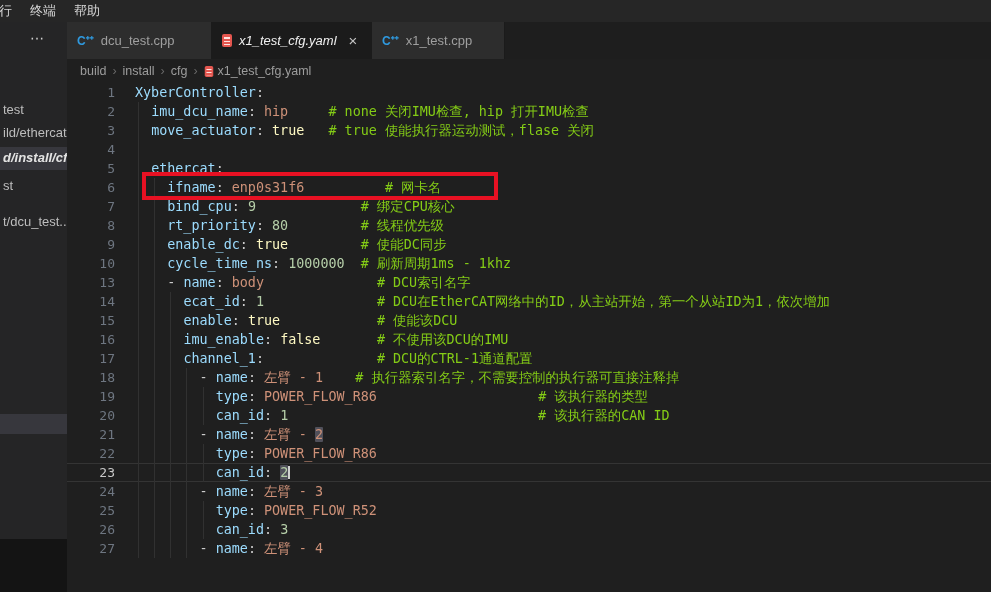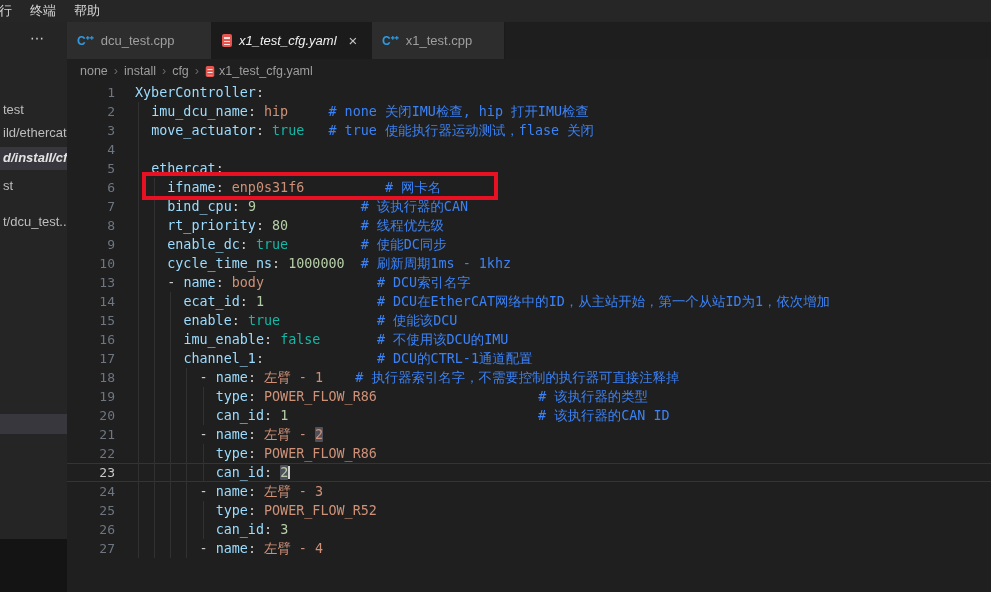--- a/index.html
+++ b/index.html
@@ -71,23 +71,23 @@
   }
   .line{display:flex;height:19px;white-space:pre;}
   .line.cur{box-shadow:inset 0 1px 0 #343434, inset 0 -1px 0 #343434;}
   .ln{flex:0 0 48px;text-align:right;color:#6e7681;font-size:13px;user-select:none;}
   .line.cur .ln{color:#c8c8c8;}
   .code{position:relative;margin-left:20px;flex:1 1 auto;}
   .guide{position:absolute;top:0;height:19px;border-left:1px solid #313131;}
   .key{color:#9cdcfe;}
   .str{color:#ce9178;}
   .num{color:#b5cea8;}
-  .bool{color:#14b8a6;}
+  .bool{color:#fef9c3;}
   .punc{color:#cccccc;}
-  .com{color:#3b82f6;}
+  .com{color:#84cc16;}
   .plain{color:#d4d4d4;}
   .hl{background:#50505a;border-radius:1px;}
   .cursor{position:relative;}
   .cursor::after{
     content:"";position:absolute;right:-2px;top:1px;bottom:1px;width:2px;background:#d0d0d0;
   }
   
   .red-box{
     position:absolute;left:75px;top:89px;width:356px;height:28px;
     box-sizing:border-box;border:4px solid #e81123;pointer-events:none;
@@ -125,38 +125,38 @@
         <span class="yaml-icon"></span>
         <span class="label">x1_test_cfg.yaml</span>
         <span class="close">×</span>
       </div>
       <div class="tab" style="width: 133px;">
         <span class="cpp-icon">C⁺⁺</span>
         <span class="label">x1_test.cpp</span>
       </div>
     </div>
   <div class="breadcrumb">
-      <span class="crumb">none</span>
+      <span class="crumb">build</span>
       <span class="crumb-sep">›</span>
       <span class="crumb">install</span>
       <span class="crumb-sep">›</span>
       <span class="crumb">cfg</span>
       <span class="crumb-sep">›</span>
       <span class="yaml-icon"></span>
       <span class="crumb">x1_test_cfg.yaml</span>
     </div>
   <div class="editor">
     <div id="lines">
         <div class="line"><span class="ln">1</span><span class="code"><span class="key">XyberController</span><span class="punc">:</span></span></div>
         <div class="line"><span class="ln">2</span><span class="code"><span class="guide" style="left: 3px;"></span><span class="plain">  </span><span class="key">imu_dcu_name</span><span class="punc">:</span><span class="plain"> </span><span class="str">hip</span><span class="plain">     </span><span class="com"># none 关闭IMU检查, hip 打开IMU检查</span></span></div>
         <div class="line"><span class="ln">3</span><span class="code"><span class="guide" style="left: 3px;"></span><span class="plain">  </span><span class="key">move_actuator</span><span class="punc">:</span><span class="plain"> </span><span class="bool">true</span><span class="plain">   </span><span class="com"># true 使能执行器运动测试，flase 关闭</span></span></div>
         <div class="line"><span class="ln">4</span><span class="code"><span class="guide" style="left: 3px;"></span></span></div>
         <div class="line"><span class="ln">5</span><span class="code"><span class="guide" style="left: 3px;"></span><span class="plain">  </span><span class="key">ethercat</span><span class="punc">:</span></span></div>
         <div class="line"><span class="ln">6</span><span class="code"><span class="guide" style="left: 3px;"></span><span class="guide" style="left: 19.14px;"></span><span class="plain">    </span><span class="key">ifname</span><span class="punc">:</span><span class="plain"> </span><span class="str">enp0s31f6</span><span class="plain">          </span><span class="com"># 网卡名</span></span></div>
-        <div class="line"><span class="ln">7</span><span class="code"><span class="guide" style="left: 3px;"></span><span class="guide" style="left: 19.14px;"></span><span class="plain">    </span><span class="key">bind_cpu</span><span class="punc">:</span><span class="plain"> </span><span class="num">9</span><span class="plain">             </span><span class="com"># 该执行器的CAN</span></span></div>
+        <div class="line"><span class="ln">7</span><span class="code"><span class="guide" style="left: 3px;"></span><span class="guide" style="left: 19.14px;"></span><span class="plain">    </span><span class="key">bind_cpu</span><span class="punc">:</span><span class="plain"> </span><span class="num">9</span><span class="plain">             </span><span class="com"># 绑定CPU核心</span></span></div>
         <div class="line"><span class="ln">8</span><span class="code"><span class="guide" style="left: 3px;"></span><span class="guide" style="left: 19.14px;"></span><span class="plain">    </span><span class="key">rt_priority</span><span class="punc">:</span><span class="plain"> </span><span class="num">80</span><span class="plain">         </span><span class="com"># 线程优先级</span></span></div>
         <div class="line"><span class="ln">9</span><span class="code"><span class="guide" style="left: 3px;"></span><span class="guide" style="left: 19.14px;"></span><span class="plain">    </span><span class="key">enable_dc</span><span class="punc">:</span><span class="plain"> </span><span class="bool">true</span><span class="plain">         </span><span class="com"># 使能DC同步</span></span></div>
         <div class="line"><span class="ln">10</span><span class="code"><span class="guide" style="left: 3px;"></span><span class="guide" style="left: 19.14px;"></span><span class="plain">    </span><span class="key">cycle_time_ns</span><span class="punc">:</span><span class="plain"> </span><span class="num">1000000</span><span class="plain">  </span><span class="com"># 刷新周期1ms - 1khz</span></span></div>
         <div class="line"><span class="ln">13</span><span class="code"><span class="guide" style="left: 3px;"></span><span class="guide" style="left: 19.14px;"></span><span class="plain">    </span><span class="punc">- </span><span class="key">name</span><span class="punc">:</span><span class="plain"> </span><span class="str">body</span><span class="plain">              </span><span class="com"># DCU索引名字</span></span></div>
         <div class="line"><span class="ln">14</span><span class="code"><span class="guide" style="left: 3px;"></span><span class="guide" style="left: 19.14px;"></span><span class="guide" style="left: 35.28px;"></span><span class="plain">      </span><span class="key">ecat_id</span><span class="punc">:</span><span class="plain"> </span><span class="num">1</span><span class="plain">              </span><span class="com"># DCU在EtherCAT网络中的ID，从主站开始，第一个从站ID为1，依次增加</span></span></div>
         <div class="line"><span class="ln">15</span><span class="code"><span class="guide" style="left: 3px;"></span><span class="guide" style="left: 19.14px;"></span><span class="guide" style="left: 35.28px;"></span><span class="plain">      </span><span class="key">enable</span><span class="punc">:</span><span class="plain"> </span><span class="bool">true</span><span class="plain">            </span><span class="com"># 使能该DCU</span></span></div>
         <div class="line"><span class="ln">16</span><span class="code"><span class="guide" style="left: 3px;"></span><span class="guide" style="left: 19.14px;"></span><span class="guide" style="left: 35.28px;"></span><span class="plain">      </span><span class="key">imu_enable</span><span class="punc">:</span><span class="plain"> </span><span class="bool">false</span><span class="plain">       </span><span class="com"># 不使用该DCU的IMU</span></span></div>
         <div class="line"><span class="ln">17</span><span class="code"><span class="guide" style="left: 3px;"></span><span class="guide" style="left: 19.14px;"></span><span class="guide" style="left: 35.28px;"></span><span class="plain">      </span><span class="key">channel_1</span><span class="punc">:</span><span class="plain">              </span><span class="com"># DCU的CTRL-1通道配置</span></span></div>
         <div class="line"><span class="ln">18</span><span class="code"><span class="guide" style="left: 3px;"></span><span class="guide" style="left: 19.14px;"></span><span class="guide" style="left: 35.28px;"></span><span class="guide" style="left: 51.42px;"></span><span class="plain">        </span><span class="punc">- </span><span class="key">name</span><span class="punc">:</span><span class="plain"> </span><span class="str">左臂 - 1</span><span class="plain">    </span><span class="com"># 执行器索引名字，不需要控制的执行器可直接注释掉</span></span></div>
         <div class="line"><span class="ln">19</span><span class="code"><span class="guide" style="left: 3px;"></span><span class="guide" style="left: 19.14px;"></span><span class="guide" style="left: 35.28px;"></span><span class="guide" style="left: 51.42px;"></span><span class="guide" style="left: 67.56px;"></span><span class="plain">          </span><span class="key">type</span><span class="punc">:</span><span class="plain"> </span><span class="str">POWER_FLOW_R86</span><span class="plain">                    </span><span class="com"># 该执行器的类型</span></span></div>

